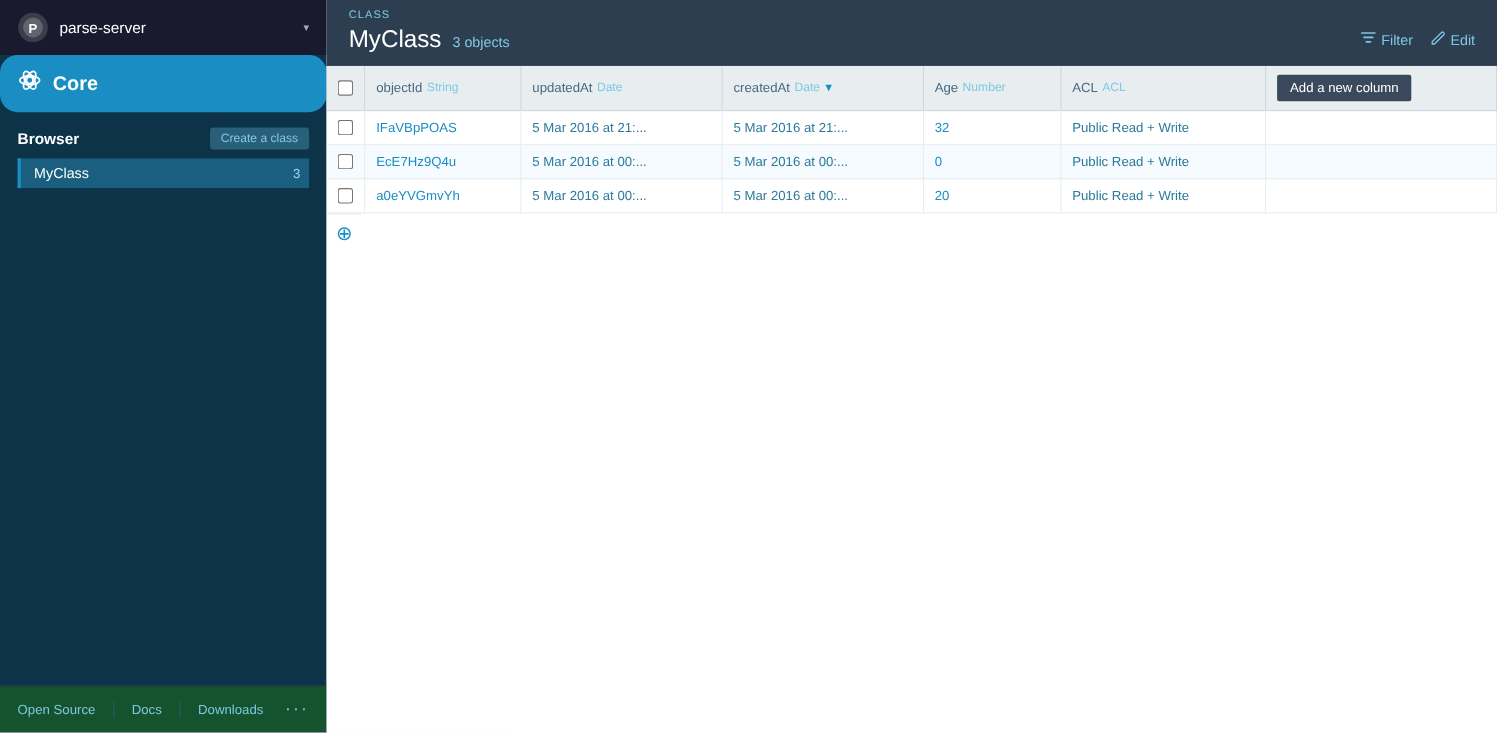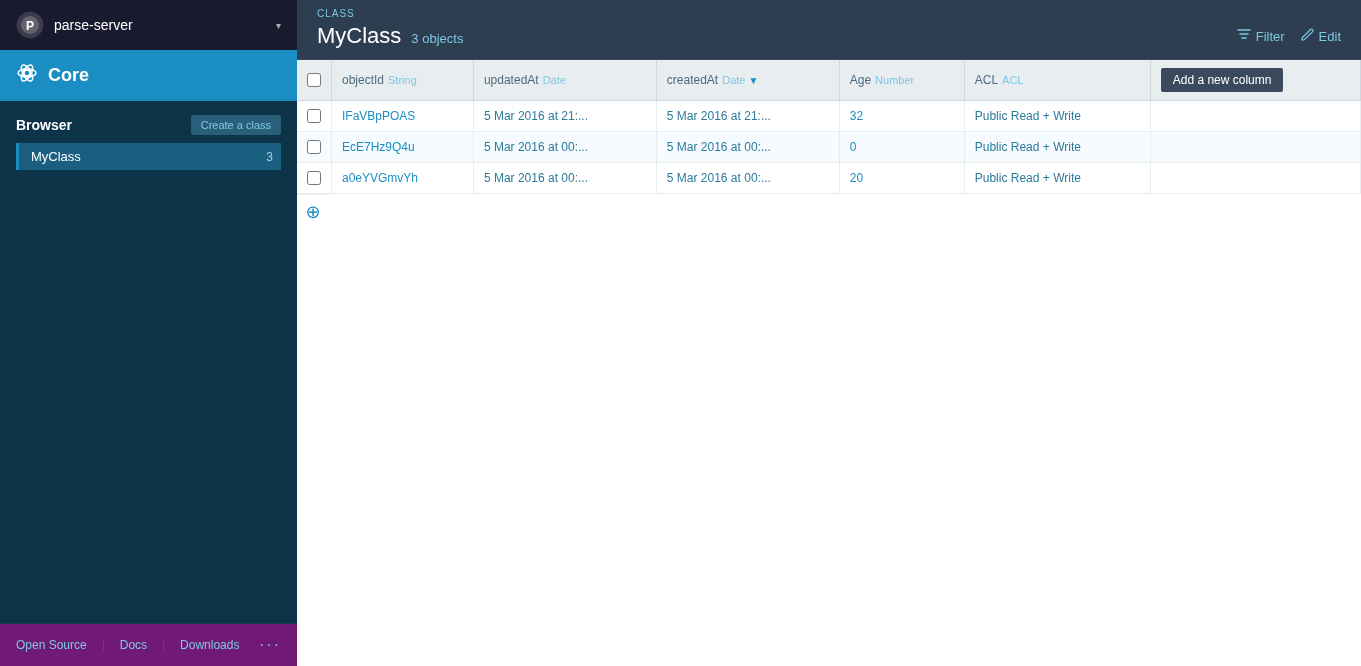--- a/index.html
+++ b/index.html
@@ -40,20 +40,21 @@
       color: #aaa;
       font-size: 10px;
     }
 
     #core-section {
       background: #1a8ec2;
       padding: 12px 16px;
       display: flex;
       align-items: center;
       gap: 10px;
+      border-radius: 16px;
     }
 
     #core-icon {
       color: #fff;
       font-size: 20px;
     }
 
     #core-label {
       color: #fff;
       font-size: 18px;
@@ -112,21 +113,21 @@
       cursor: pointer;
     }
 
     #api-console-label {
       color: #7ec8e3;
       font-size: 13px;
     }
 
     #sidebar-footer {
       margin-top: auto;
-      background: #701a75;
+      background: #14532d;
       padding: 12px 16px;
       display: flex;
       align-items: center;
       gap: 16px;
       border-top: 1px solid #1a3a50;
     }
 
     .footer-link {
       color: #7ec8e3;
       font-size: 12px;

